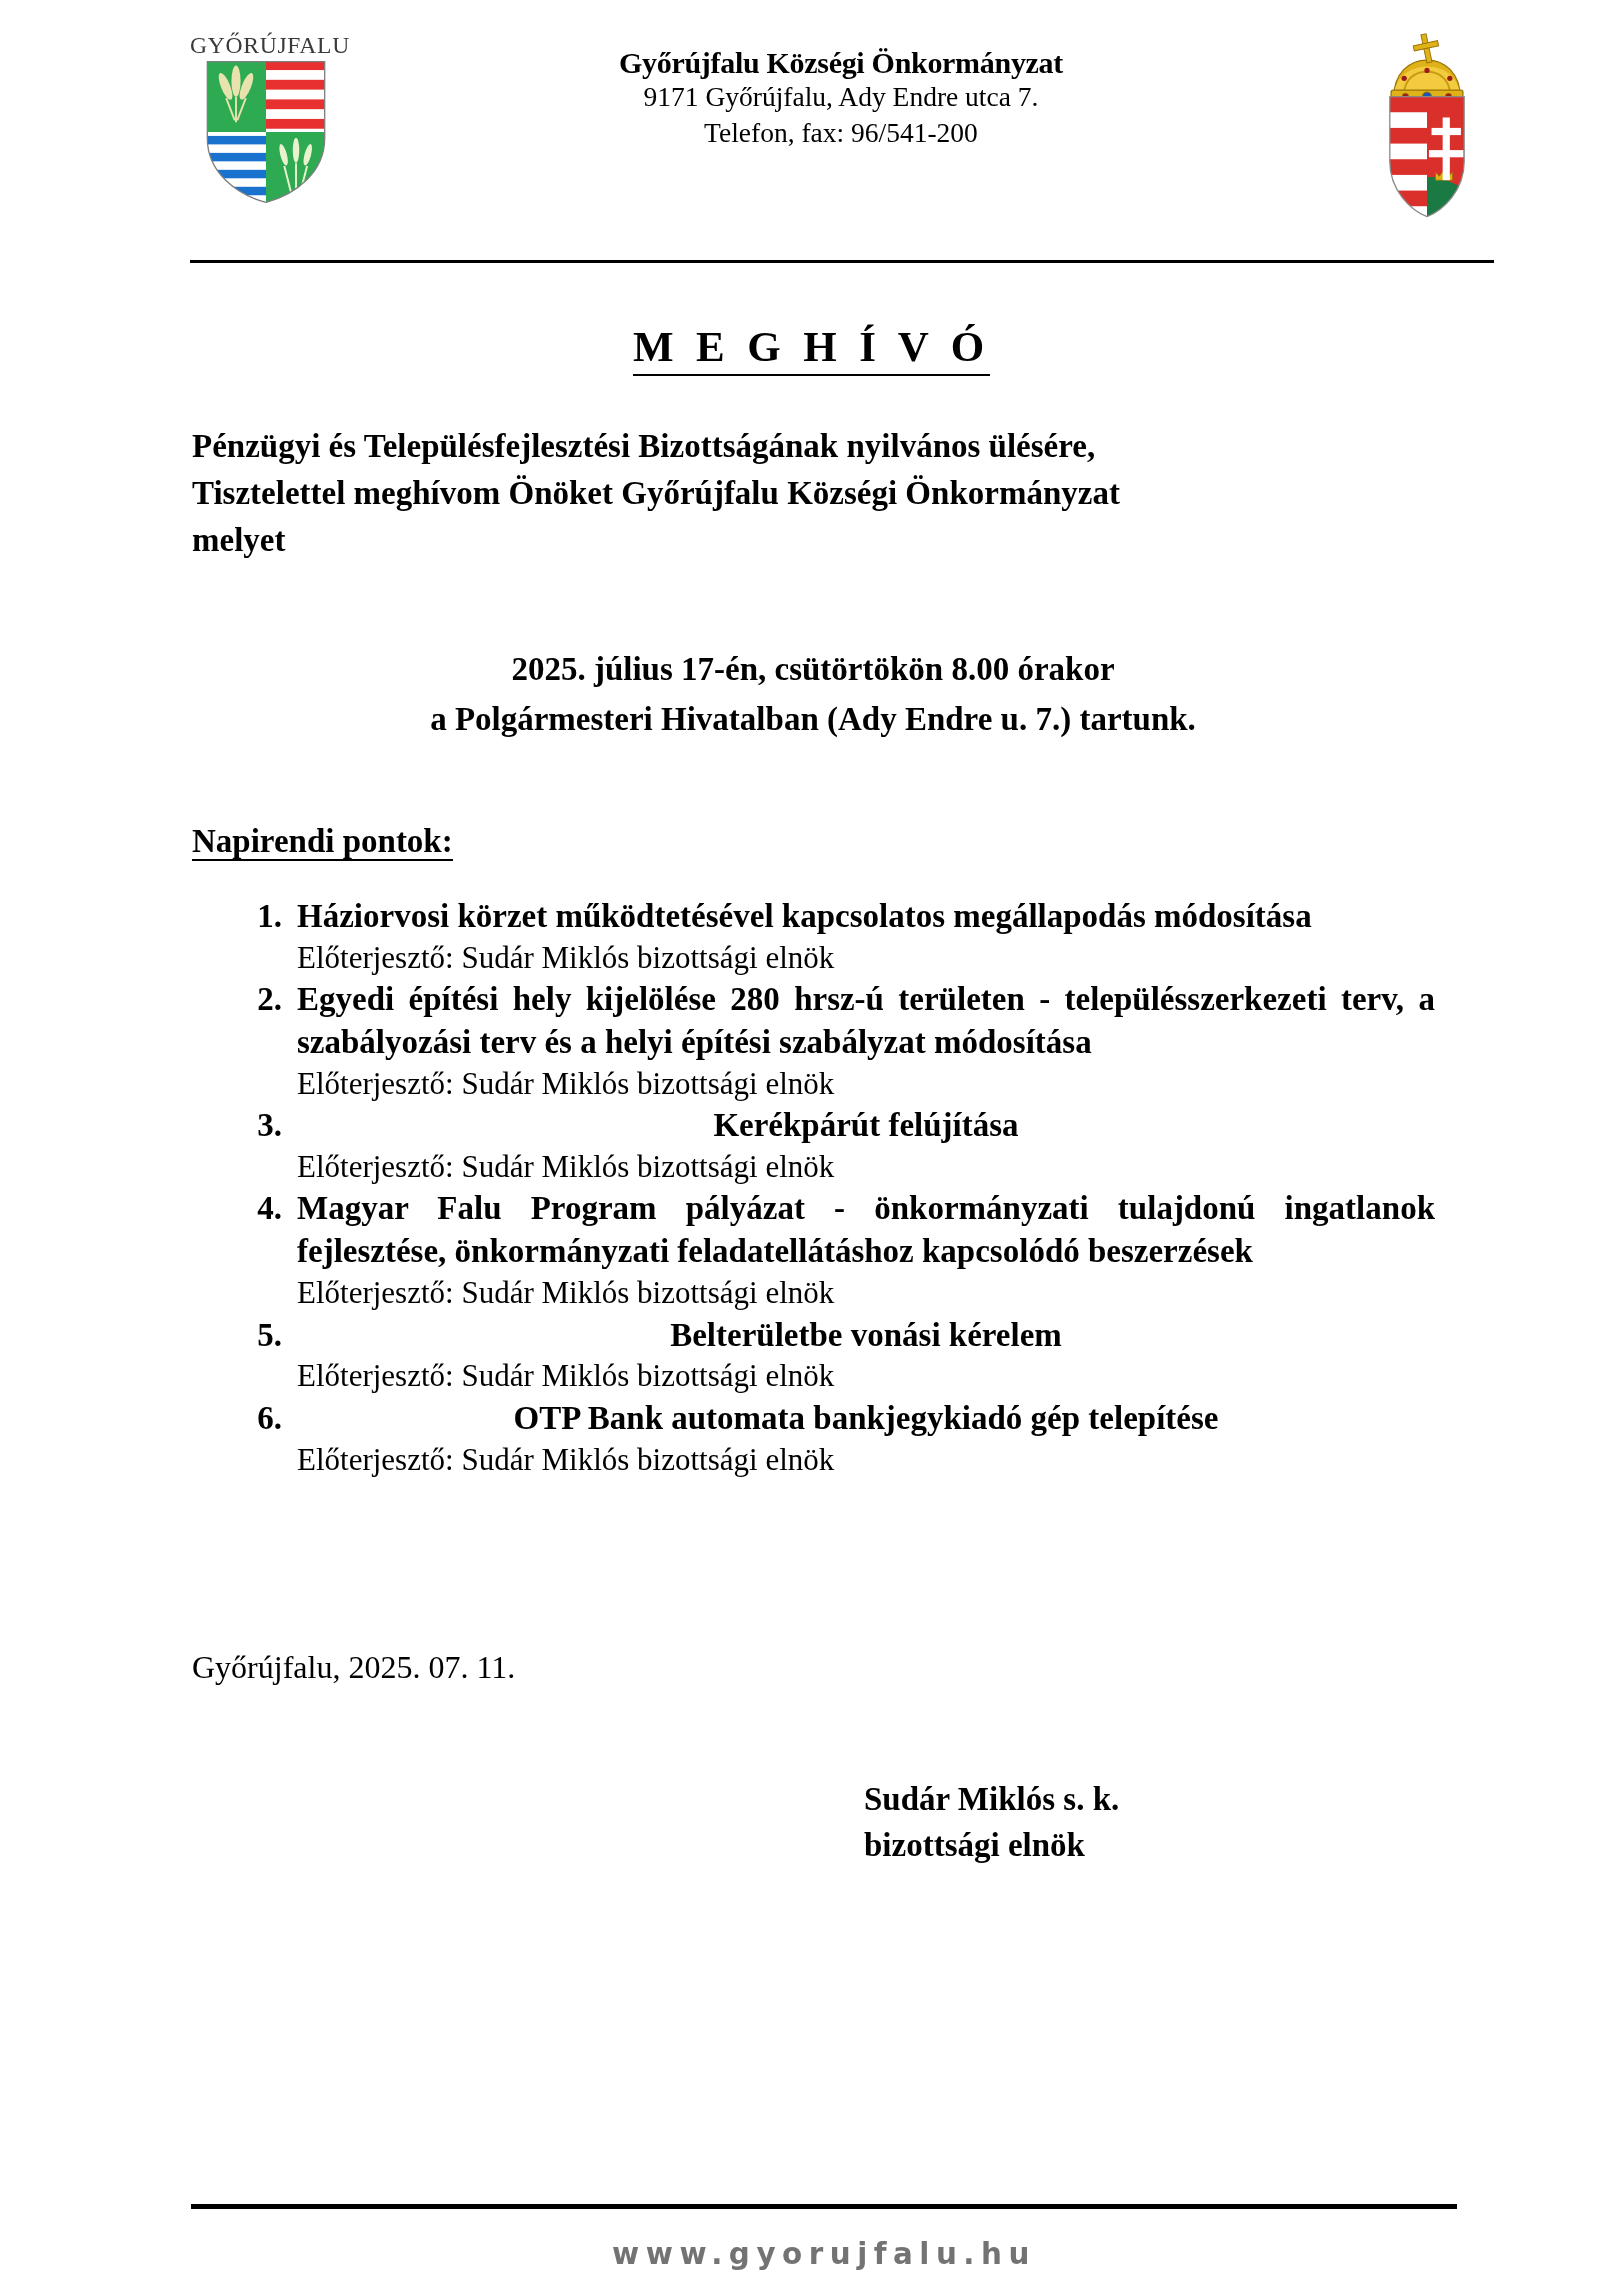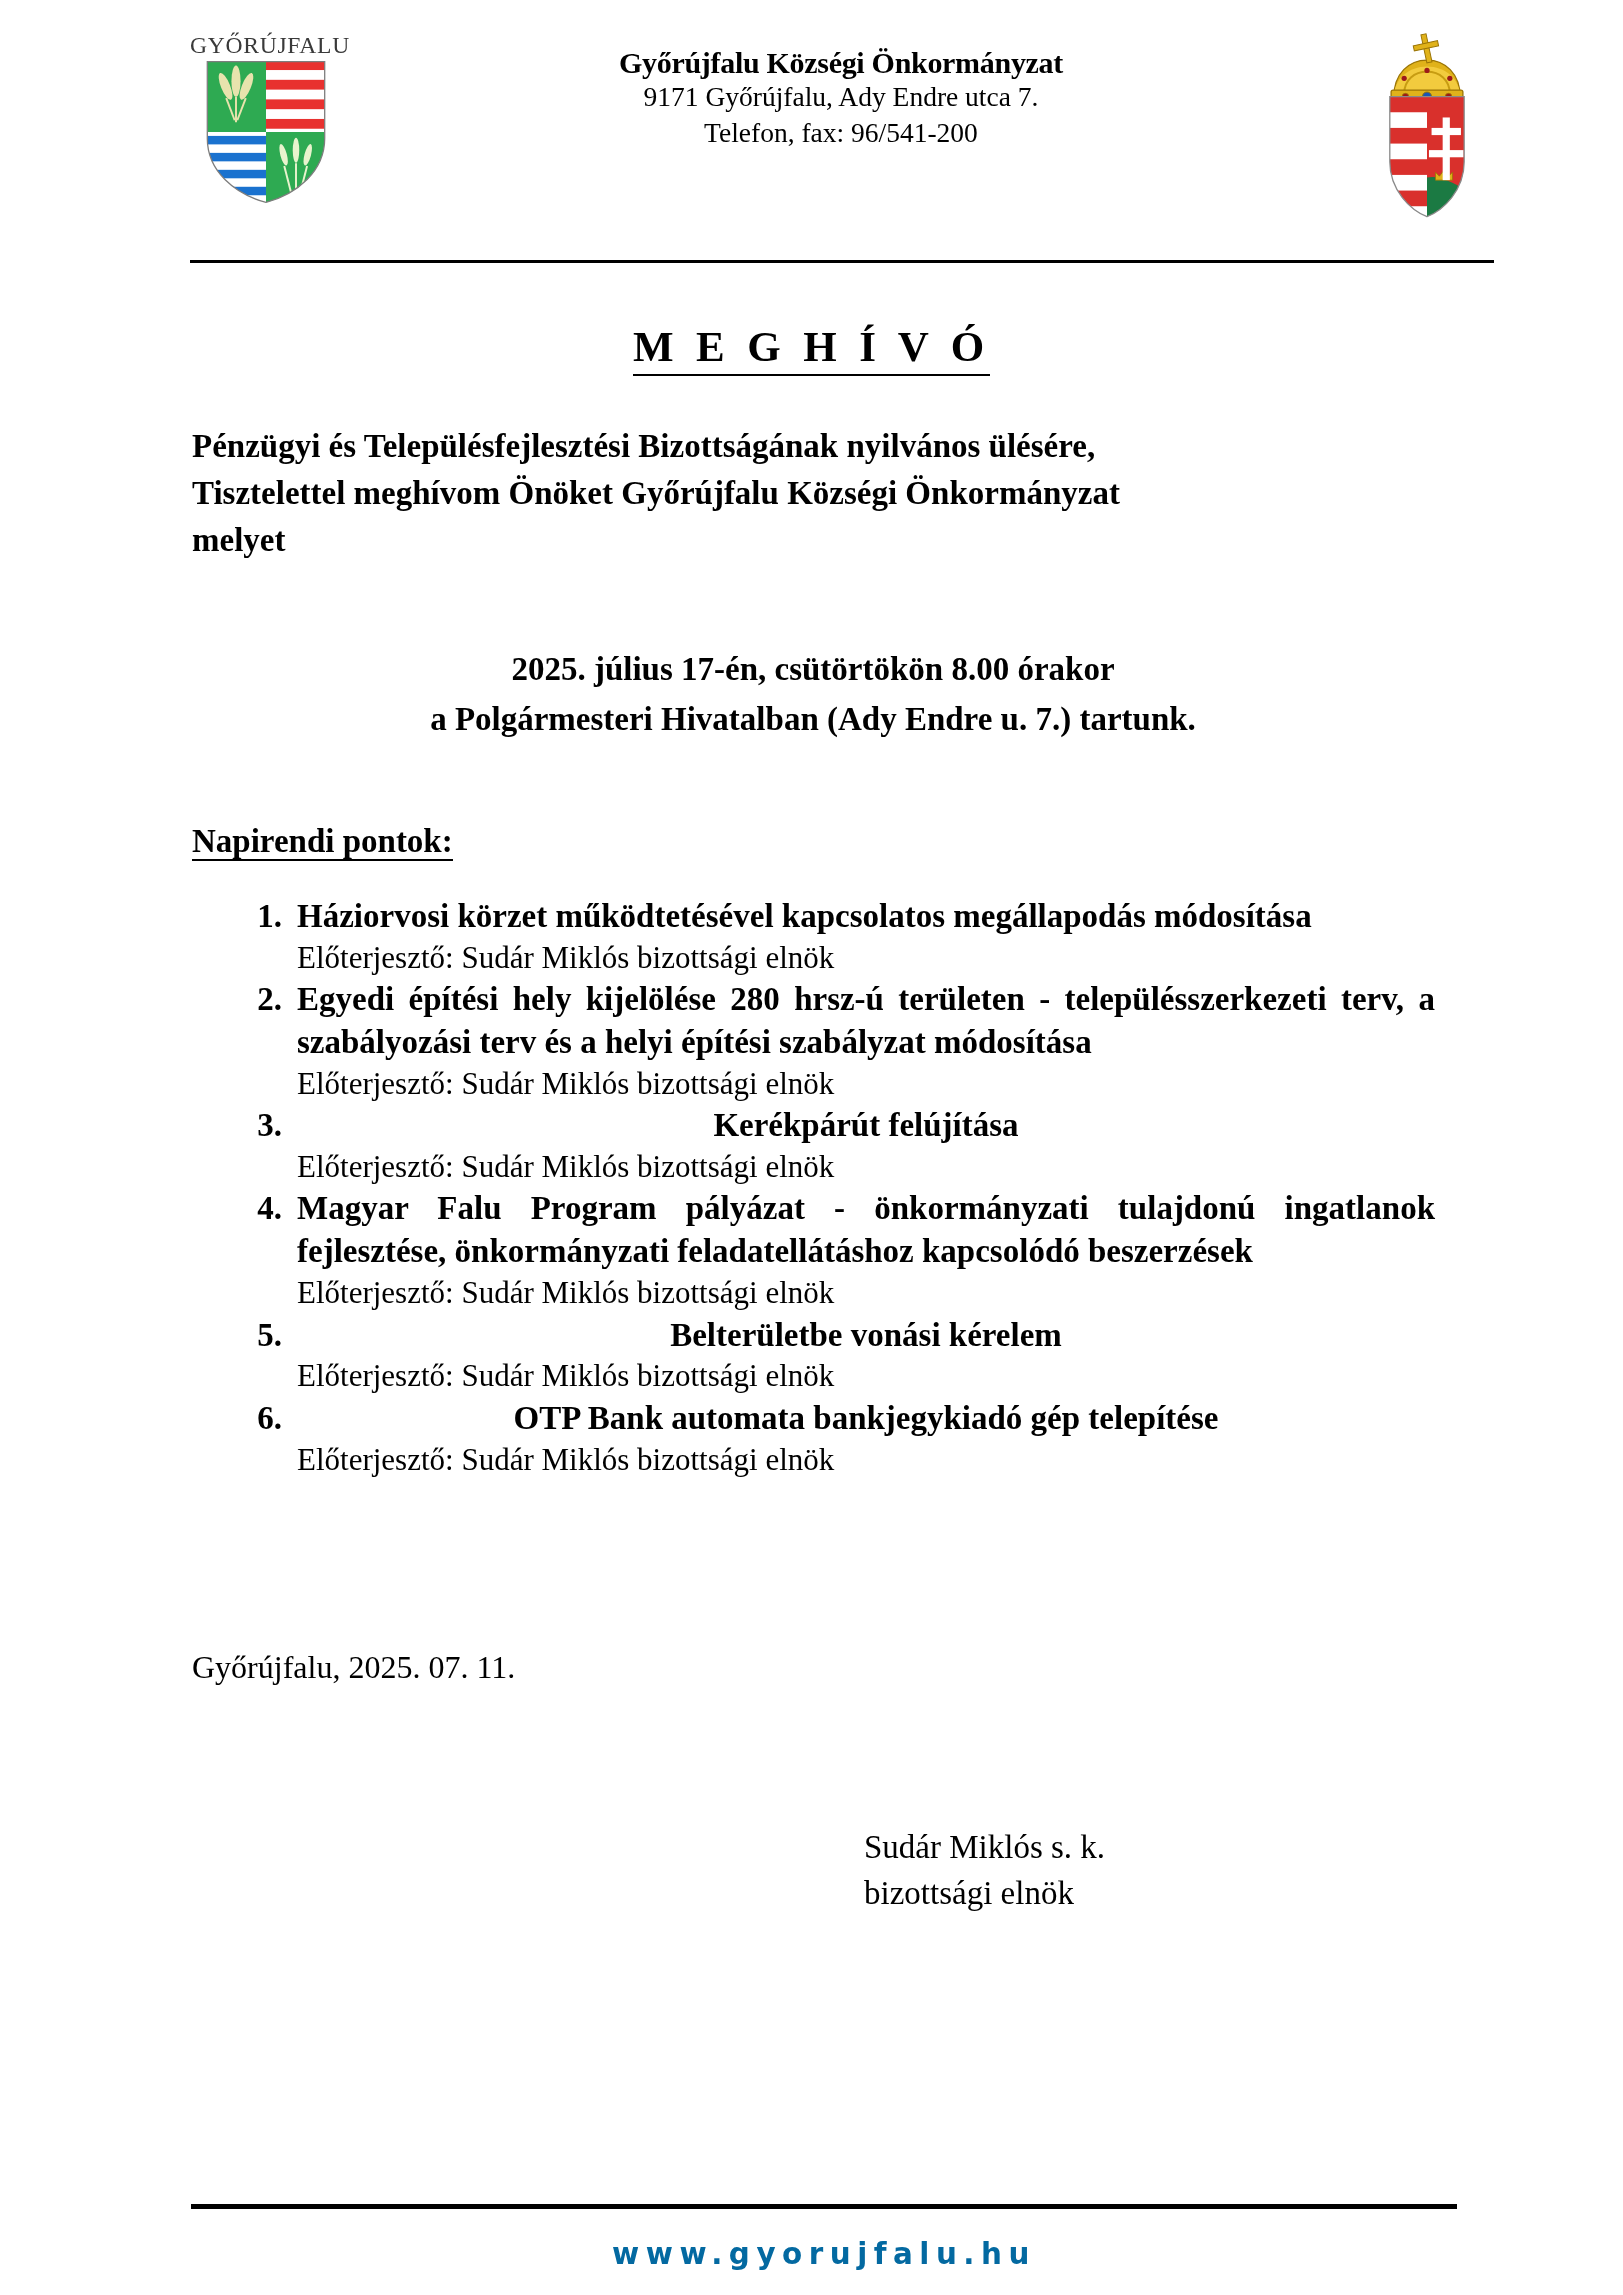--- a/index.html
+++ b/index.html
@@ -198,24 +198,23 @@
     left: 192px;
     top: 1649px;
     font-size: 32px;
   }
 
   
   .signature {
     position: absolute;
     left: 864px;
     top: 1777px;
-    font-weight: normal;
+    font-weight: bold;
     font-size: 33px;
     line-height: 1.38;
-    margin-top: 48px;
   }
 
   
   .rule-bottom {
     position: absolute;
     left: 191px;
     top: 2204px;
     width: 1266px;
     height: 5.2px;
     background: #000000;
@@ -223,21 +222,21 @@
   .footer-url {
     position: absolute;
     left: 191px;
     top: 2237px;
     width: 1266px;
     text-align: center;
     font-family: "DejaVu Sans", "Liberation Sans", sans-serif;
     font-weight: bold;
     font-size: 29.4px;
     letter-spacing: 6.5px;
-    color: #0369a1;
+    color: #737373;
   }
 </style>
 </head>
 <body>
 
 <div class="page">
 
   <div class="header">
 
     <div class="crest-left">

